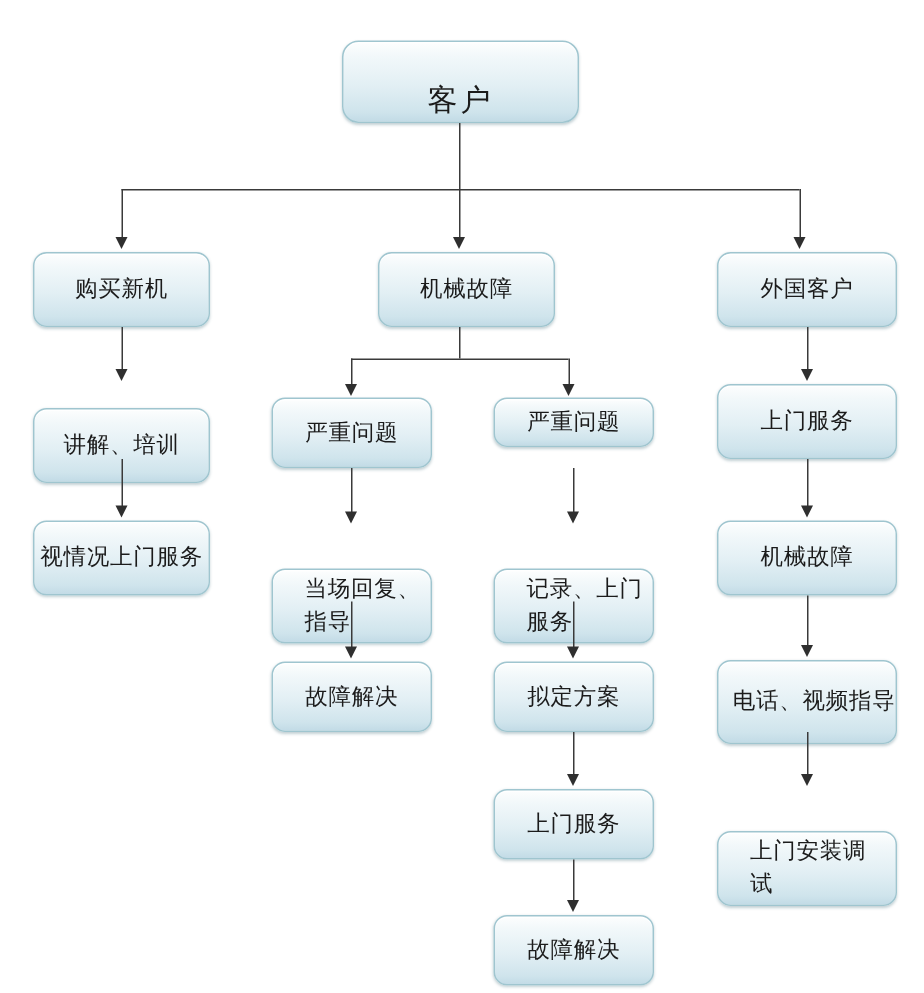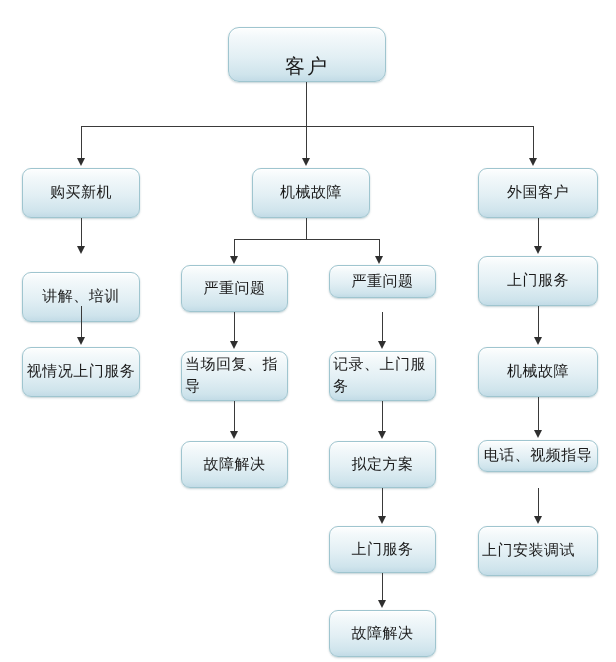--- a/index.html
+++ b/index.html
@@ -39,22 +39,23 @@
     letter-spacing: 0.5px;
     font-family: "DejaVu Sans", sans-serif;
   }
   .node.center {
     justify-content: center;
     text-align: center;
   }
   .node.left {
     justify-content: flex-start;
     text-align: left;
-    padding-left: 3px;
+    padding-left: 21px;
     padding-right: 5px;
+    margin-top: 28px;
   }
   .node .label {
     display: block;
     width: 100%;
   }
   .node.root {
     font-size: 20px;
     letter-spacing: 2px;
     border-radius: 11px;
     align-items: flex-end;
@@ -197,21 +198,21 @@
   <div class="vline" style="left:538px; top:306px; width:1px; height:32px;"></div>
   <div class="arrowhead" style="left:534px; top:337px;"></div>
 
   <div class="node center" style="left:478px; top:347px; width:120px; height:50px;">
     <span class="label">机械故障</span>
   </div>
 
   <div class="vline" style="left:538px; top:397px; width:1px; height:34px;"></div>
   <div class="arrowhead" style="left:534px; top:430px;"></div>
 
-  <div class="node center" style="left:478px; top:440px; width:120px; height:32px;">
+  <div class="node center" style="left:478px; top:440px; width:120px; height:56px;text-align:right;">
     <span class="label">电话、视频指导</span>
   </div>
 
   <div class="vline" style="left:538px; top:488px; width:1px; height:29px;"></div>
   <div class="arrowhead" style="left:534px; top:516px;"></div>
 
   <div class="node left" style="left:478px; top:526px; width:120px; height:50px;">
     <span class="label">上门安装调试</span>
   </div>
 

